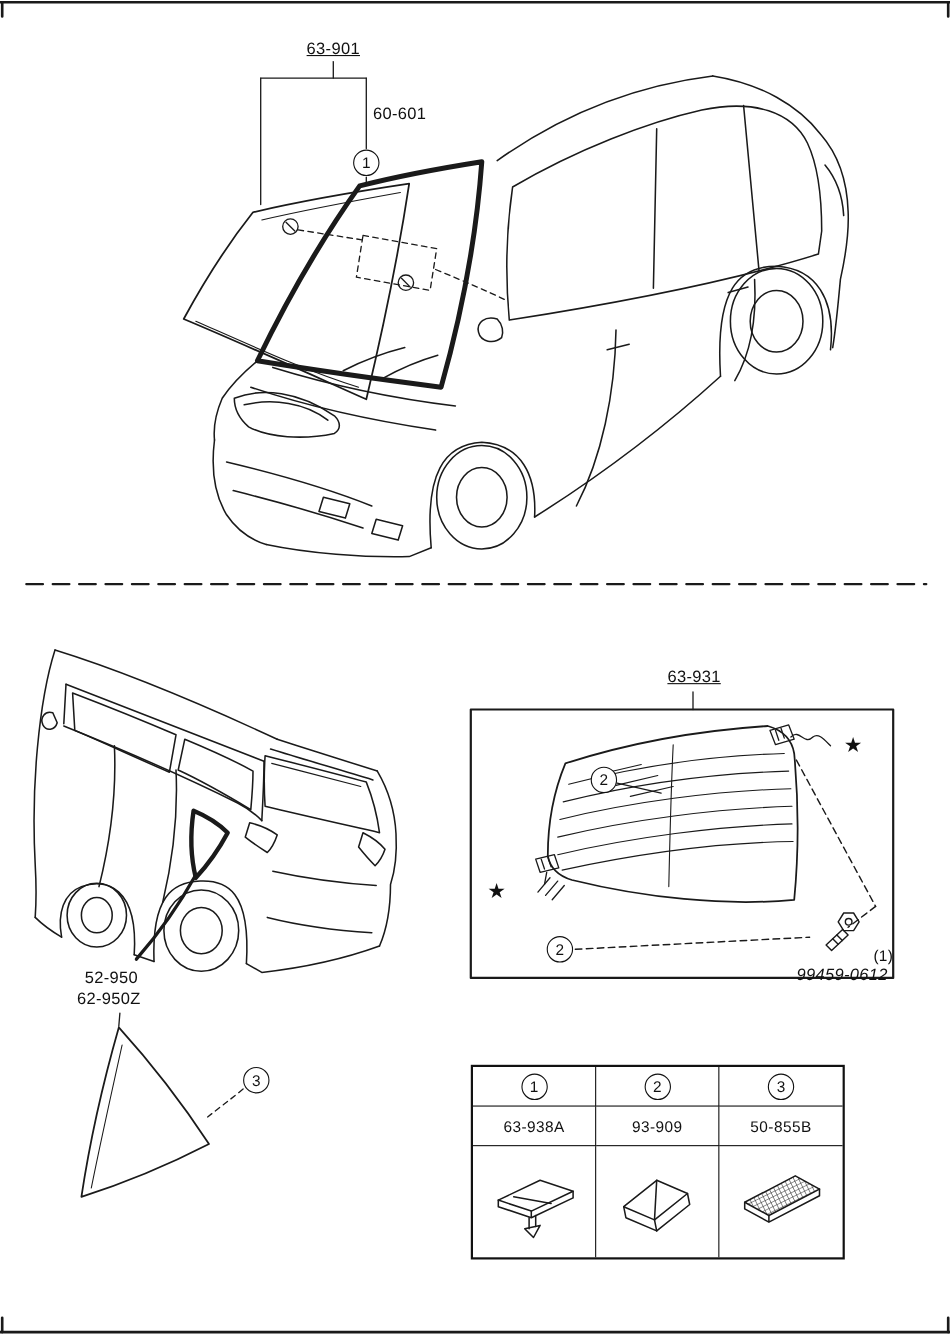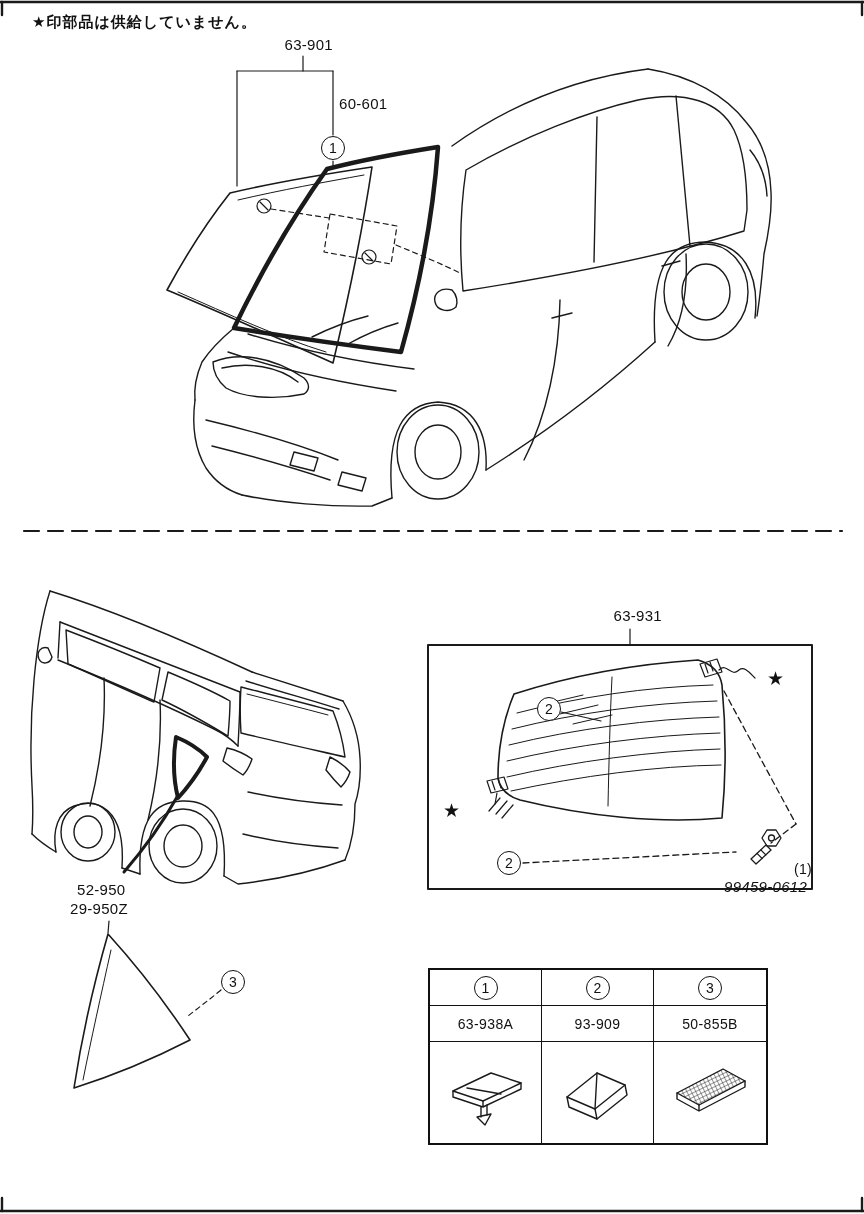--- a/index.html
+++ b/index.html
@@ -5,21 +5,21 @@
   * { margin:0; padding:0; box-sizing:border-box; }
   html,body { background:#e9e9e9; }
   .page {
     position:relative; width:864px; height:1214px; margin:0 auto;
     background:#ffffff; color:#111;
     font-family:"Liberation Sans","DejaVu Sans",sans-serif;
     overflow:hidden;
   }
   svg.art { position:absolute; left:0; top:0; }
   .label { position:absolute; font-size:15px; letter-spacing:.3px; white-space:nowrap; color:#111; }
-  .label.center { text-align:right; }
+  .label.center { text-align:center;text-decoration:underline; }
   .note { font-size:15px; font-weight:600; letter-spacing:1px; }
   .callout {
     position:absolute; width:24px; height:24px; border:1.7px solid #111; border-radius:50%;
     display:flex; align-items:center; justify-content:center;
     font-size:14px; line-height:1; background:#fff;
   }
   .callout.inline { position:static; }
   .star { position:absolute; font-size:19px; line-height:1; }
   .small { font-size:14px; }
   .legend {
@@ -184,28 +184,27 @@
       </g>
       <g stroke-width="1.3">
         <path d="M 781 838 L 776 846 L 767 846 L 762 838 L 767 830 L 776 830 Z"></path>
         <circle cx="771.5" cy="838" r="3"></circle>
         <path d="M 766 845 L 771 850 L 756 864 L 751 859 Z"></path>
         <path d="M 760.8 849.9 L 765.8 854.9 M 757 853.4 L 762 858.4"></path>
       </g>
     </g>
   </svg>
 
-  <div class="label note" style="left:32px; top:13px;">★印部品は供給していません。</div>
 
   <div class="label center" style="left:273px; top:36px; width:60px;">63-901</div>
   <div class="label" style="left:339px; top:95px;">60-601</div>
   <span class="callout" style="left:321px; top:136px;">1</span>
 
   <div class="label" style="left:77px; top:881px;">52-950</div>
-  <div class="label" style="left:70px; top:900px;">29-950Z</div>
+  <div class="label" style="left:70px; top:900px;">62-950Z</div>
   <span class="callout" style="left:221px; top:970px;">3</span>
 
   <div class="label center" style="left:600px; top:607px; width:62px;">63-931</div>
   <span class="callout" style="left:537px; top:697px;">2</span>
   <span class="callout" style="left:497px; top:851px;">2</span>
   <span class="star" style="left:767px; top:669px;">★</span>
   <span class="star" style="left:443px; top:801px;">★</span>
   <div class="label small" style="left:794px; top:861px;">(1)</div>
   <div class="label" style="left:724px; top:878px;font-style:italic;">99459-0612</div>
 

